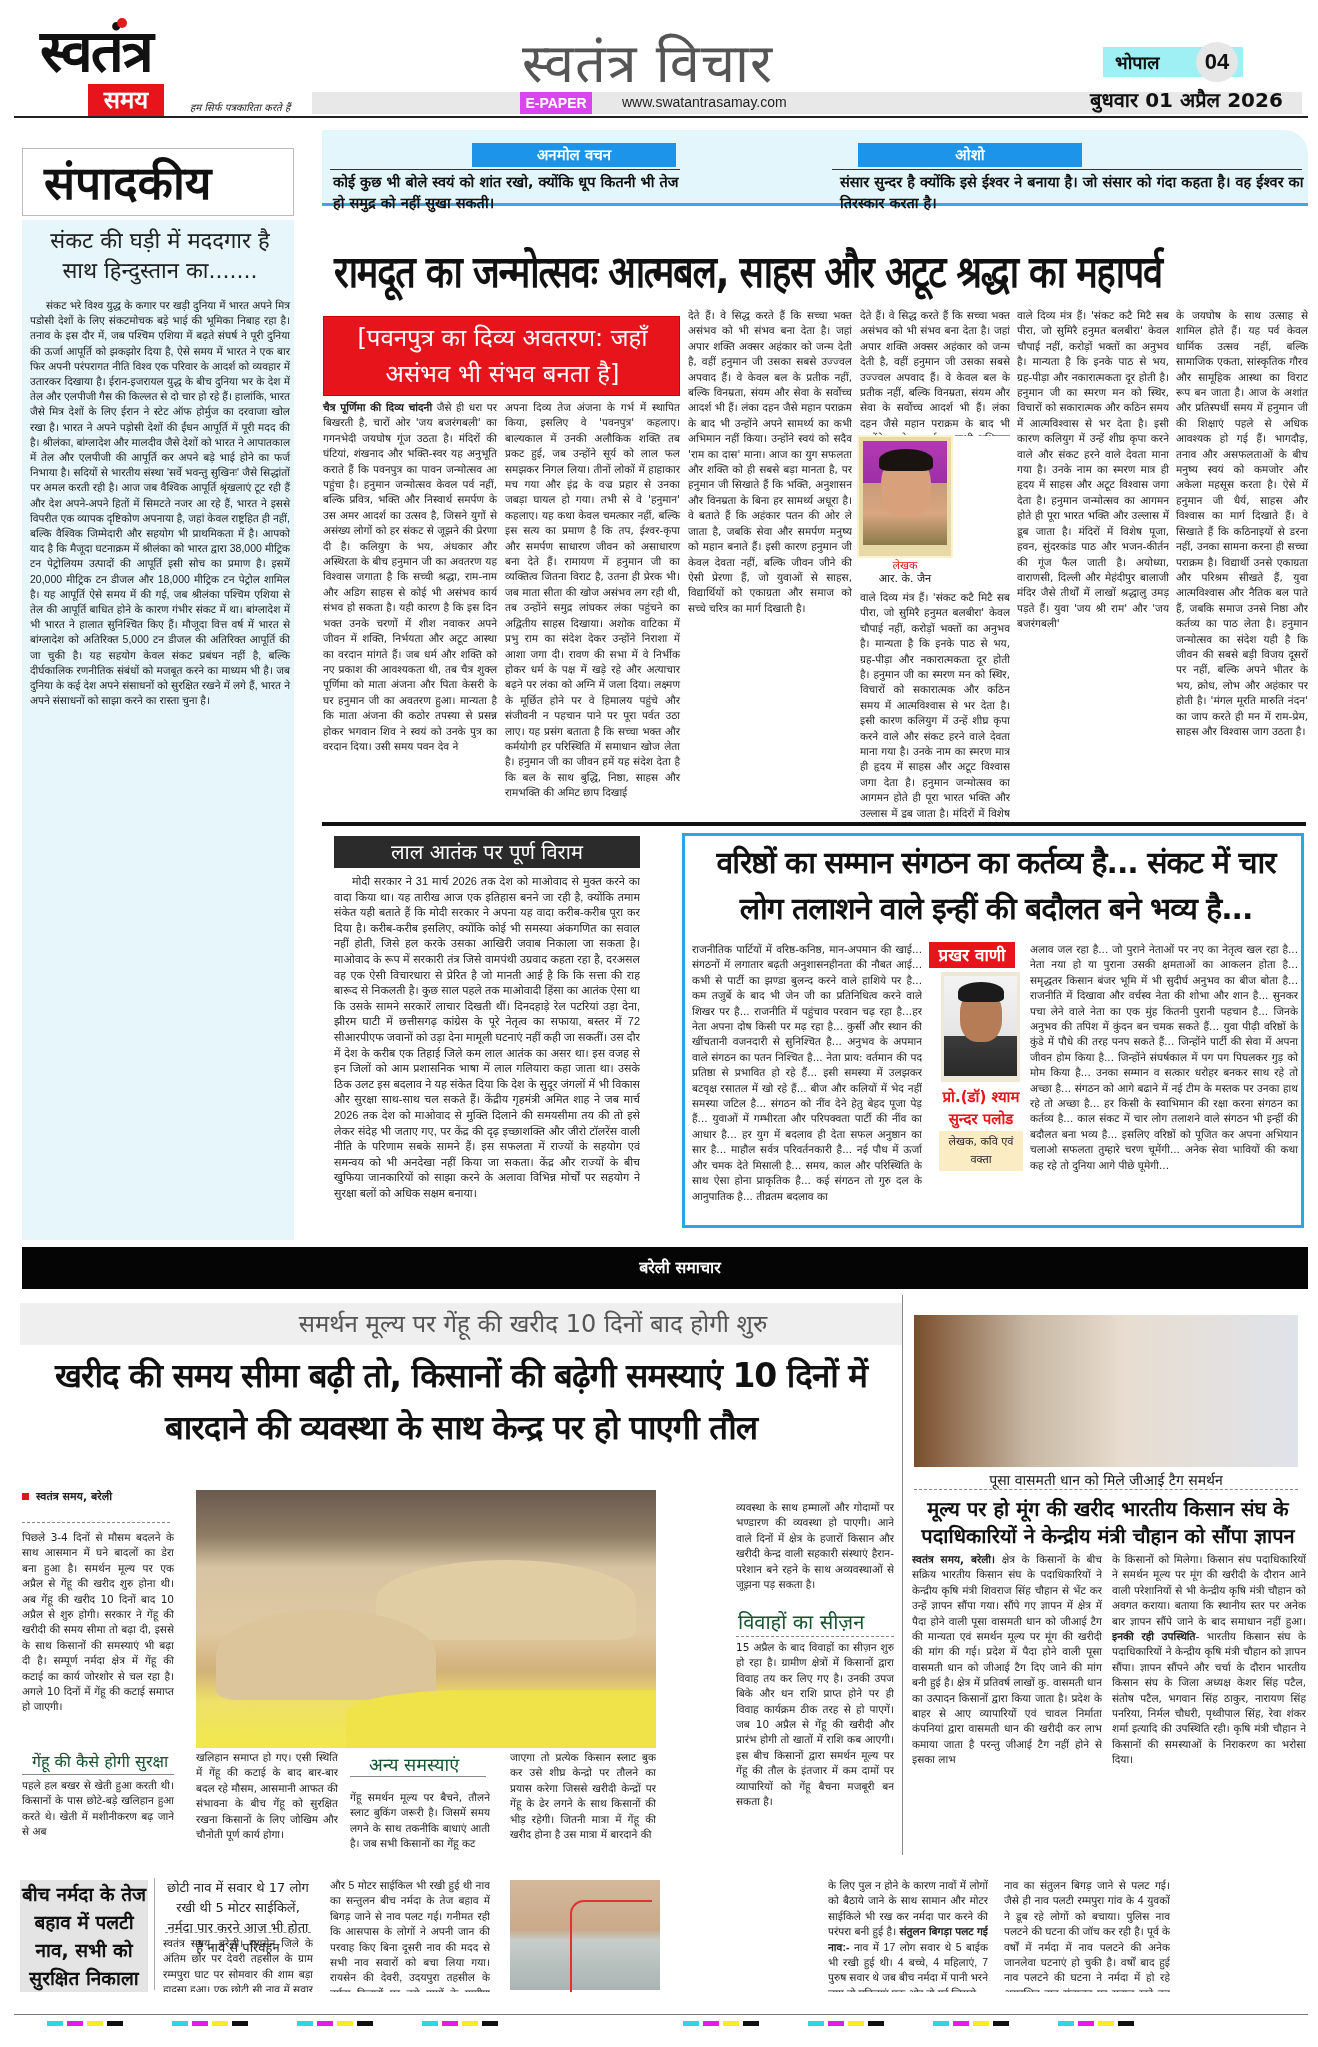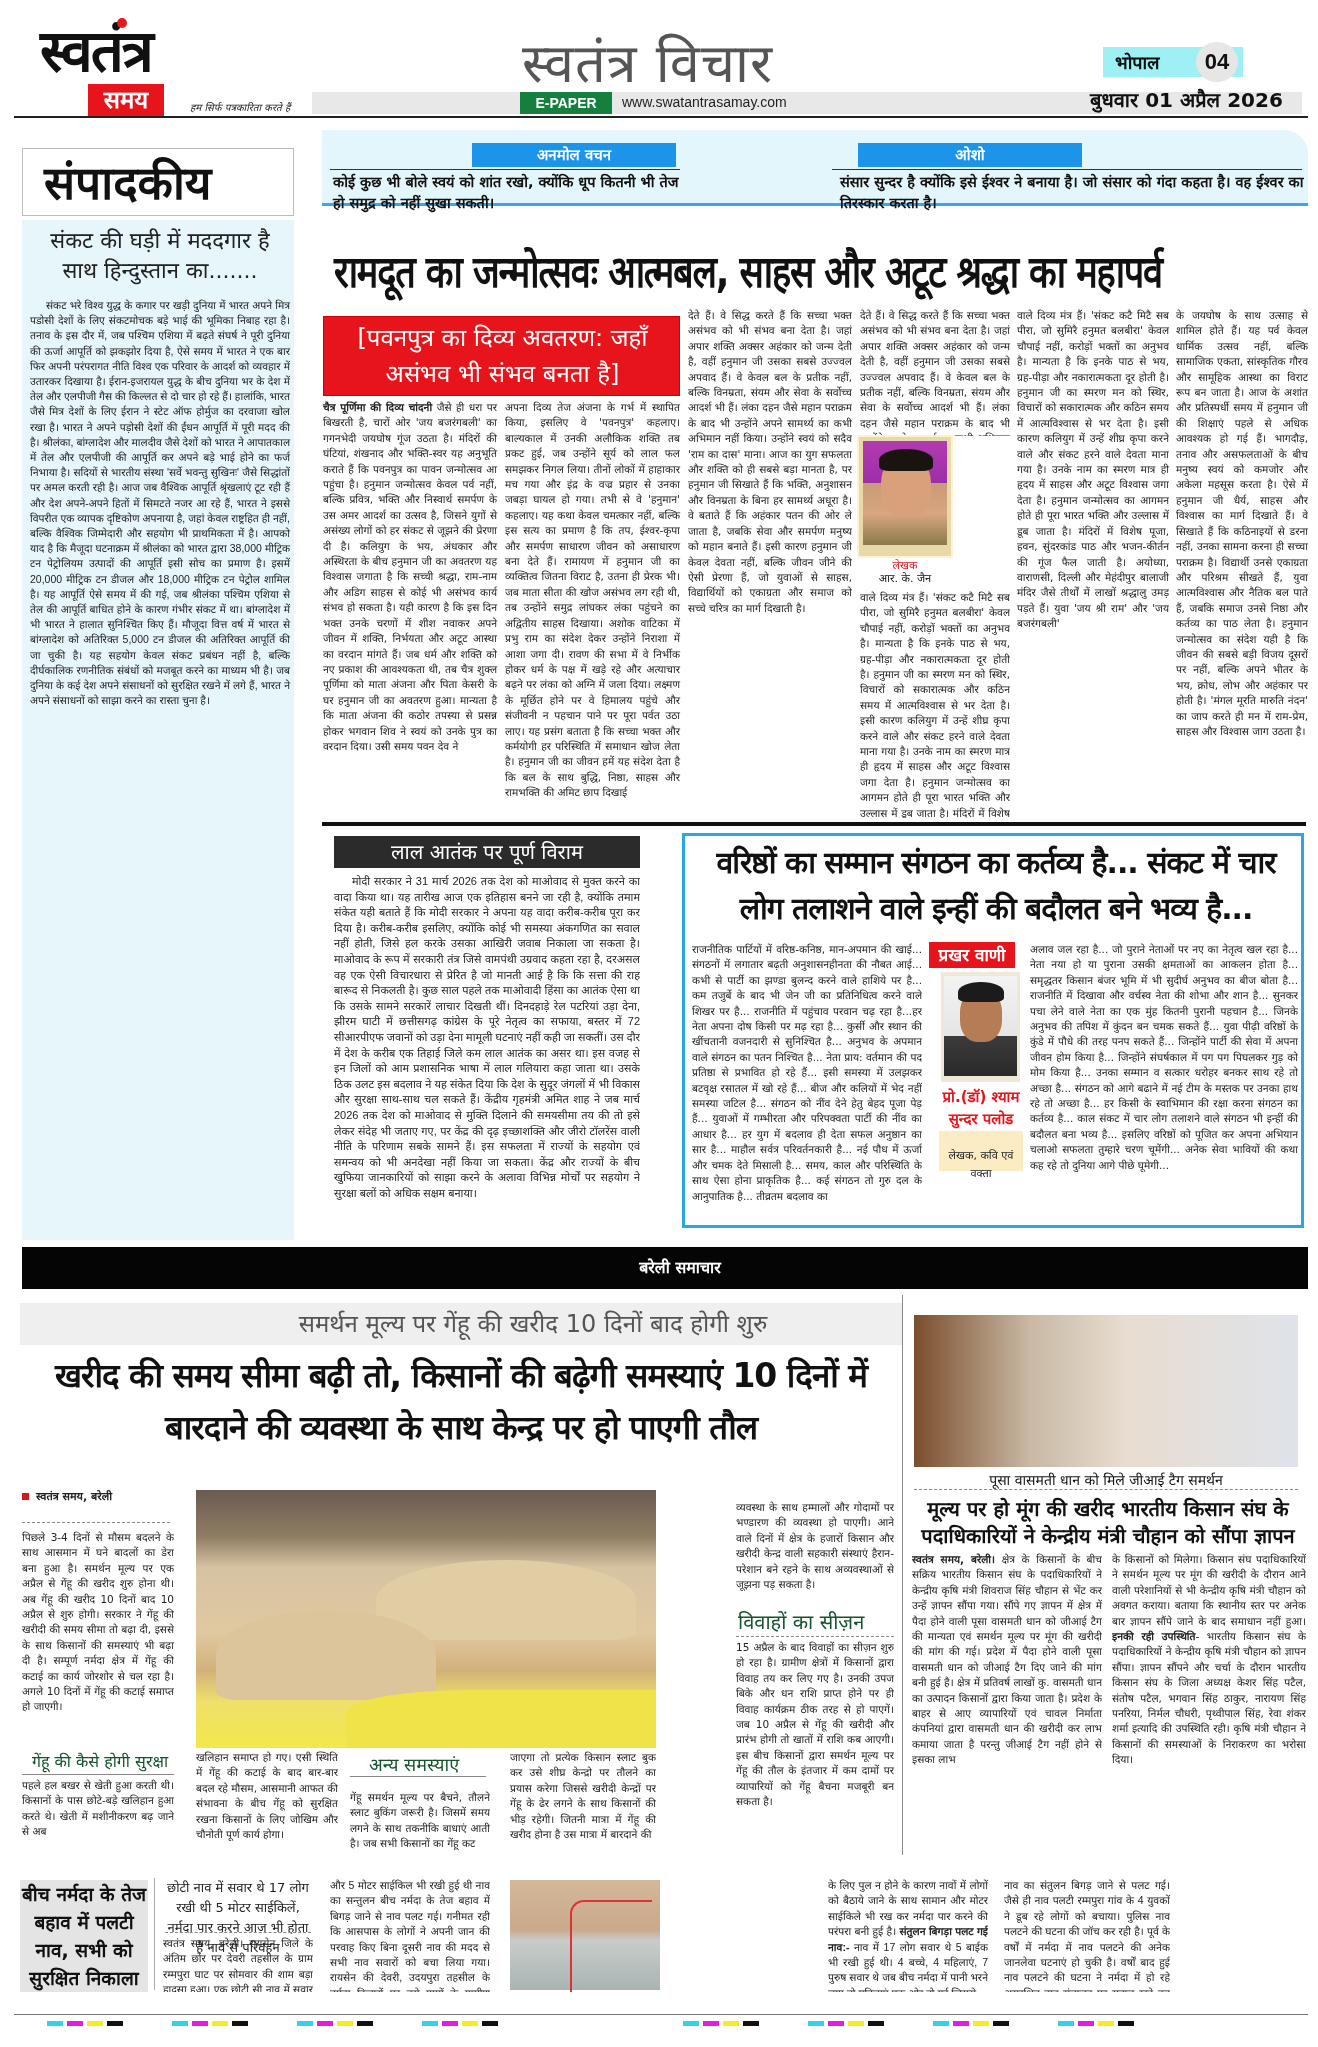--- a/index.html
+++ b/index.html
@@ -8,21 +8,21 @@
   .serif { font-family: "DejaVu Serif", serif; }
 
   
   .logo-main { left: 40px; top: 22px; font-size: 58px; font-weight: 900; letter-spacing: -2px; line-height: 1; color: #111; }
   .logo-dot { left: 117px; top: 18px; width: 10px; height: 10px; border-radius: 50%; background: #e21a1a; }
   .logo-sub { left: 88px; top: 84px; width: 76px; height: 32px; background: #e8141c; color: #fff; font-size: 24px; font-weight: 900; text-align: center; line-height: 32px; }
   .tagline { left: 190px; top: 100px; font-size: 10px; font-style: italic; color: #222; }
   .head-rule { left: 14px; top: 116px; width: 1294px; height: 2px; background: #222; }
   .title-center { left: 522px; top: 24px; font-size: 54px; color: #555; font-weight: 400; letter-spacing: 1px; }
   .url-bar { left: 312px; top: 92px; width: 990px; height: 22px; background: #e8e8e8; }
-  .epaper { left: 520px; top: 92px; width: 92px; height: 22px; background: #15803d; color: #fff; font-weight: 700; font-size: 14px; text-align: center; line-height: 22px; font-family: "Liberation Sans", sans-serif; }
+  .epaper { left: 520px; top: 92px; width: 72px; height: 22px; background: #d946ef; color: #fff; font-weight: 700; font-size: 14px; text-align: center; line-height: 22px; font-family: "Liberation Sans", sans-serif; }
   .url { left: 622px; top: 94px; font-size: 14px; color: #222; font-family: "Liberation Sans", sans-serif; }
   .city-badge { left: 1103px; top: 47px; width: 140px; height: 30px; background: #9ef0f4; }
   .city { left: 1115px; top: 50px; font-size: 18px; font-weight: 700; color: #111; }
   .page-no { left: 1196px; top: 42px; width: 42px; height: 40px; border-radius: 50%; background: #e6e6e6; font-size: 22px; font-weight: 900; text-align: center; line-height: 40px; font-family: "Liberation Sans", sans-serif; }
   .date { left: 1090px; top: 86px; font-size: 20px; font-weight: 700; color: #111; }
 
   
   .ed-box { left: 22px; top: 148px; width: 272px; height: 68px; border: 1px solid #bbb; background: #fff; }
   .ed-title { left: 44px; top: 150px; font-size: 46px; font-weight: 900; color: #111; }
   .ed-panel { left: 22px; top: 220px; width: 272px; height: 1020px; background: #e6f6fb; }
@@ -55,21 +55,21 @@
   .dark-head { left: 334px; top: 836px; width: 306px; height: 32px; background: #2b2b2b; color: #fff; font-size: 20px; text-align: center; line-height: 32px; }
 
   .blue-frame { left: 682px; top: 833px; width: 622px; height: 395px; border: 3px solid #2aa5e6; }
   .blue-headline { left: 692px; top: 840px; width: 608px; font-size: 30px; font-weight: 900; line-height: 46px; letter-spacing: -1px; color: #111; text-align: center; }
   .prakhar-label { left: 929px; top: 942px; width: 86px; height: 26px; background: #e8141c; color: #fff; font-size: 17px; font-weight: 700; text-align: center; line-height: 26px; }
   .photo2 { left: 941px; top: 972px; width: 79px; height: 110px; background: #efe8d6; }
   .photo2-inner { position: absolute; left: 3px; top: 4px; width: 73px; height: 100px; background: linear-gradient(180deg,#f3f3f3 0%,#e5e5e5 60%,#3b3b3b 60%,#2a2a2a 100%); }
   .face2 { position: absolute; left: 16px; top: 12px; width: 42px; height: 54px; border-radius: 45% 45% 40% 40%; background: #b57c55; }
   .hair2 { position: absolute; left: 14px; top: 6px; width: 46px; height: 20px; border-radius: 50% 50% 20% 20%; background: #1b1b1b; }
   .author2 { left: 933px; top: 1086px; width: 96px; font-size: 15px; line-height: 22px; text-align: center; color: #e8141c; font-weight: 700; }
-  .author2-role { left: 939px; top: 1131px; width: 84px; height: 40px; background: #fbecc4; font-size: 11px; line-height: 18px; text-align: center; color: #222; padding-top: 16px; }
+  .author2-role { left: 939px; top: 1131px; width: 84px; height: 40px; background: #fbecc4; font-size: 11px; line-height: 18px; text-align: center; color: #222; padding-top: 2px; }
 
   
   .bareli-bar { left: 22px; top: 1247px; width: 1286px; height: 42px; background: #050505; }
   .bareli-title { left: 580px; top: 1253px; width: 200px; font-size: 16px; color: #fff; text-align: center; font-weight: 700; line-height: 30px; }
 
   .sub-banner { left: 20px; top: 1303px; width: 882px; height: 42px; background: #efefef; }
   .sub-banner-text { left: 20px; top: 1306px; width: 1026px; text-align: center; font-size: 24px; color: #555; }
   .big-head { left: 26px; top: 1350px; width: 870px; font-size: 33px; font-weight: 900; line-height: 52px; text-align: center; letter-spacing: -1px; color: #111; }
 
   .byline-sq { left: 22px; top: 1493px; width: 7px; height: 7px; background: #d41a1a; }

